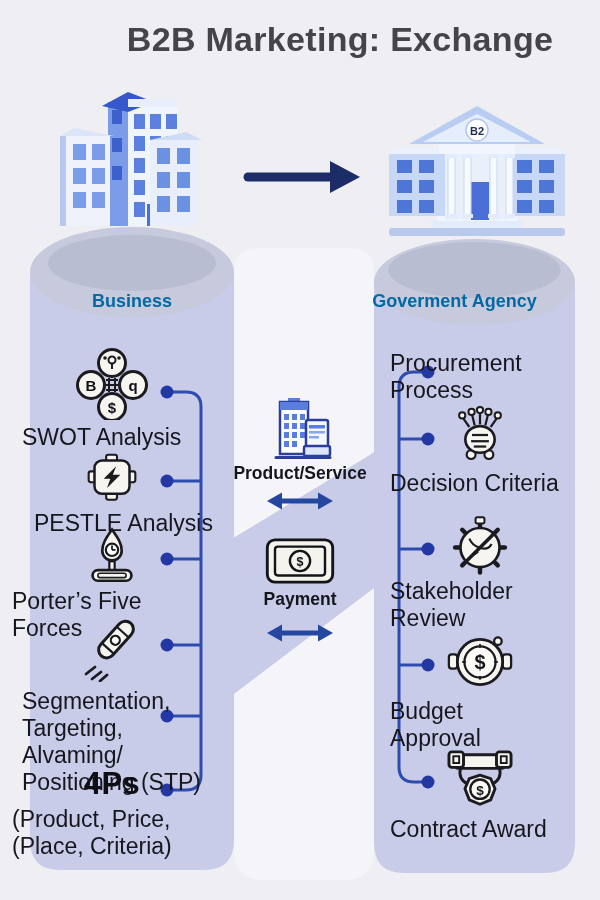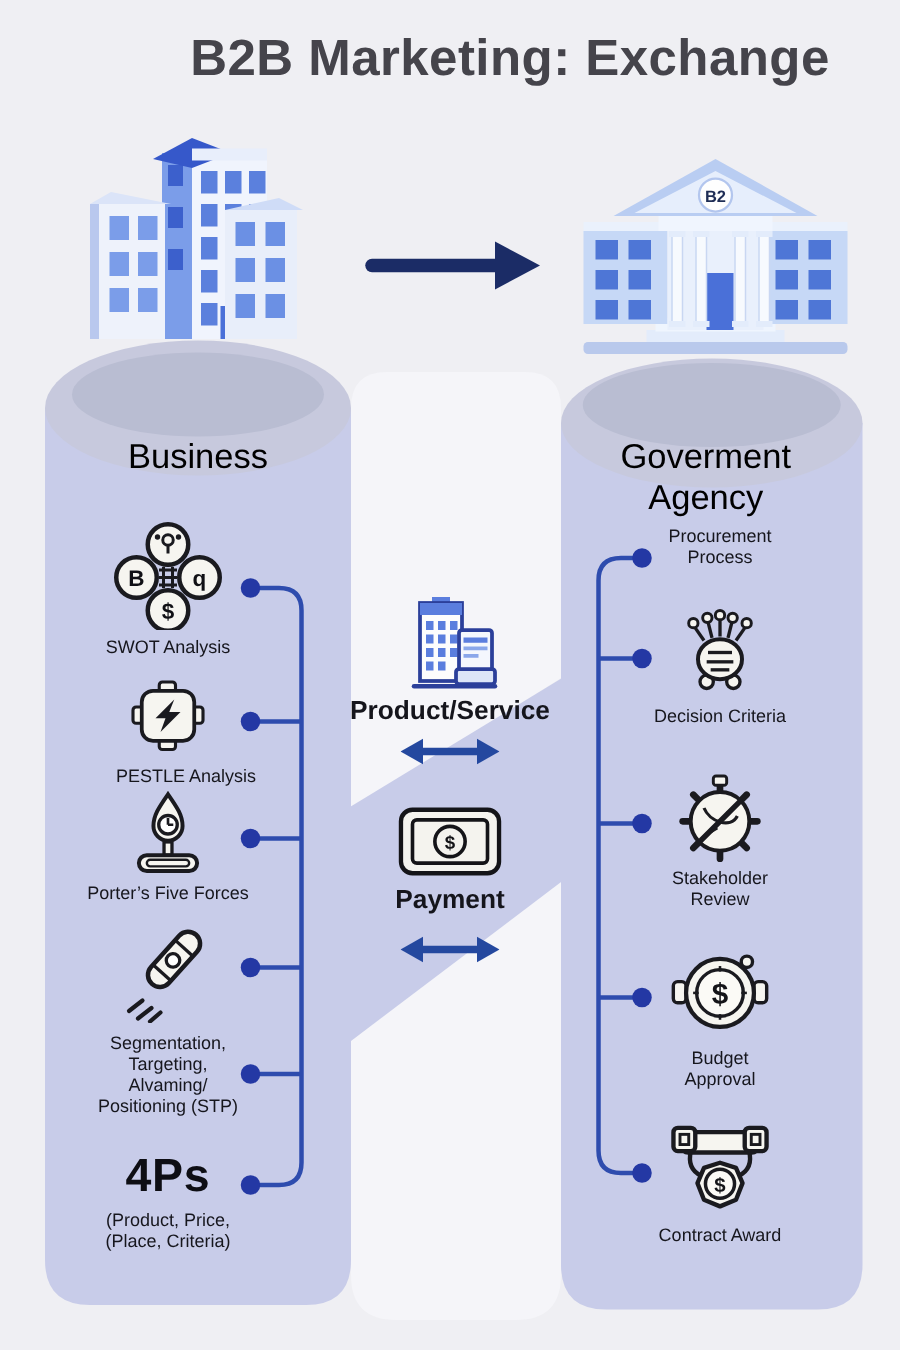--- a/index.html
+++ b/index.html
@@ -7,25 +7,25 @@
     width:600px;height:900px;position:relative;overflow:hidden;
     background:#efeff3;
     font-family:"Liberation Sans","DejaVu Sans",sans-serif;
   }
   .abs{position:absolute;}
   .title{
     position:absolute;left:0;top:20px;width:600px;text-align:center;
     font-size:34px;font-weight:600;color:#45444b;letter-spacing:.3px;margin-left:40px;
   }
   .heading{
-    position:absolute;text-align:center;font-size:23px;font-weight:400;color:#000000;
+    position:absolute;text-align:center;font-size:18px;font-weight:700;color:#0369a1;
   }
   .lbl{
-    position:absolute;text-align:center;white-space:pre-line;
-    color:#16161d;font-size:12px;line-height:1.17;font-weight:500;
+    position:absolute;text-align:left;white-space:pre-line;
+    color:#16161d;font-size:23px;line-height:1.17;font-weight:500;
   }
   .lbl-big{
     position:absolute;text-align:center;color:#0e0e14;
     font-size:31px;font-weight:800;letter-spacing:.5px;
   }
   .lbl-mid{
     position:absolute;text-align:center;color:#15151c;
     font-size:17.5px;font-weight:700;
   }
   svg{display:block;}
@@ -170,21 +170,21 @@
       <rect x="121" y="112" width="11" height="4"></rect>
   </g>
   <rect x="56" y="40" width="76" height="12" fill="#f0f5fe"></rect>
   <polygon points="94,4 162,42 26,42" fill="#b9cdf2"></polygon>
   <polygon points="94,12 148,40 40,40" fill="#e6eefc"></polygon>
   <circle cx="94" cy="28" r="11" fill="#fefefe" stroke="#b3c6ee" stroke-width="1.5"></circle>
   <text x="94" y="32.5" text-anchor="middle" font-size="11" font-weight="bold" fill="#1e2d55">B2</text>
 </svg>
 
 <div class="heading" style="left:30px;top:291px;width:204px">Business</div>
-<div class="heading" style="left:378px;top:291px;width:185px">Goverment Agency</div>
+<div class="heading" style="left:362px;top:291px;width:185px">Goverment Agency</div>
 
 <svg class="abs" style="left:76px;top:348px" width="72" height="72" viewBox="0 0 72 72">
   <g fill="#f6f5f0" stroke="#1a1a1f" stroke-width="3">
     <circle cx="36" cy="15" r="13.5"></circle>
       <circle cx="15" cy="37" r="13.5"></circle>
     <circle cx="57" cy="37" r="13.5"></circle>
       <circle cx="36" cy="59" r="13.5"></circle>
   </g>
   <g stroke="#1a1a1f" stroke-width="2" fill="none">
     <circle cx="36" cy="12" r="3.5"></circle>

